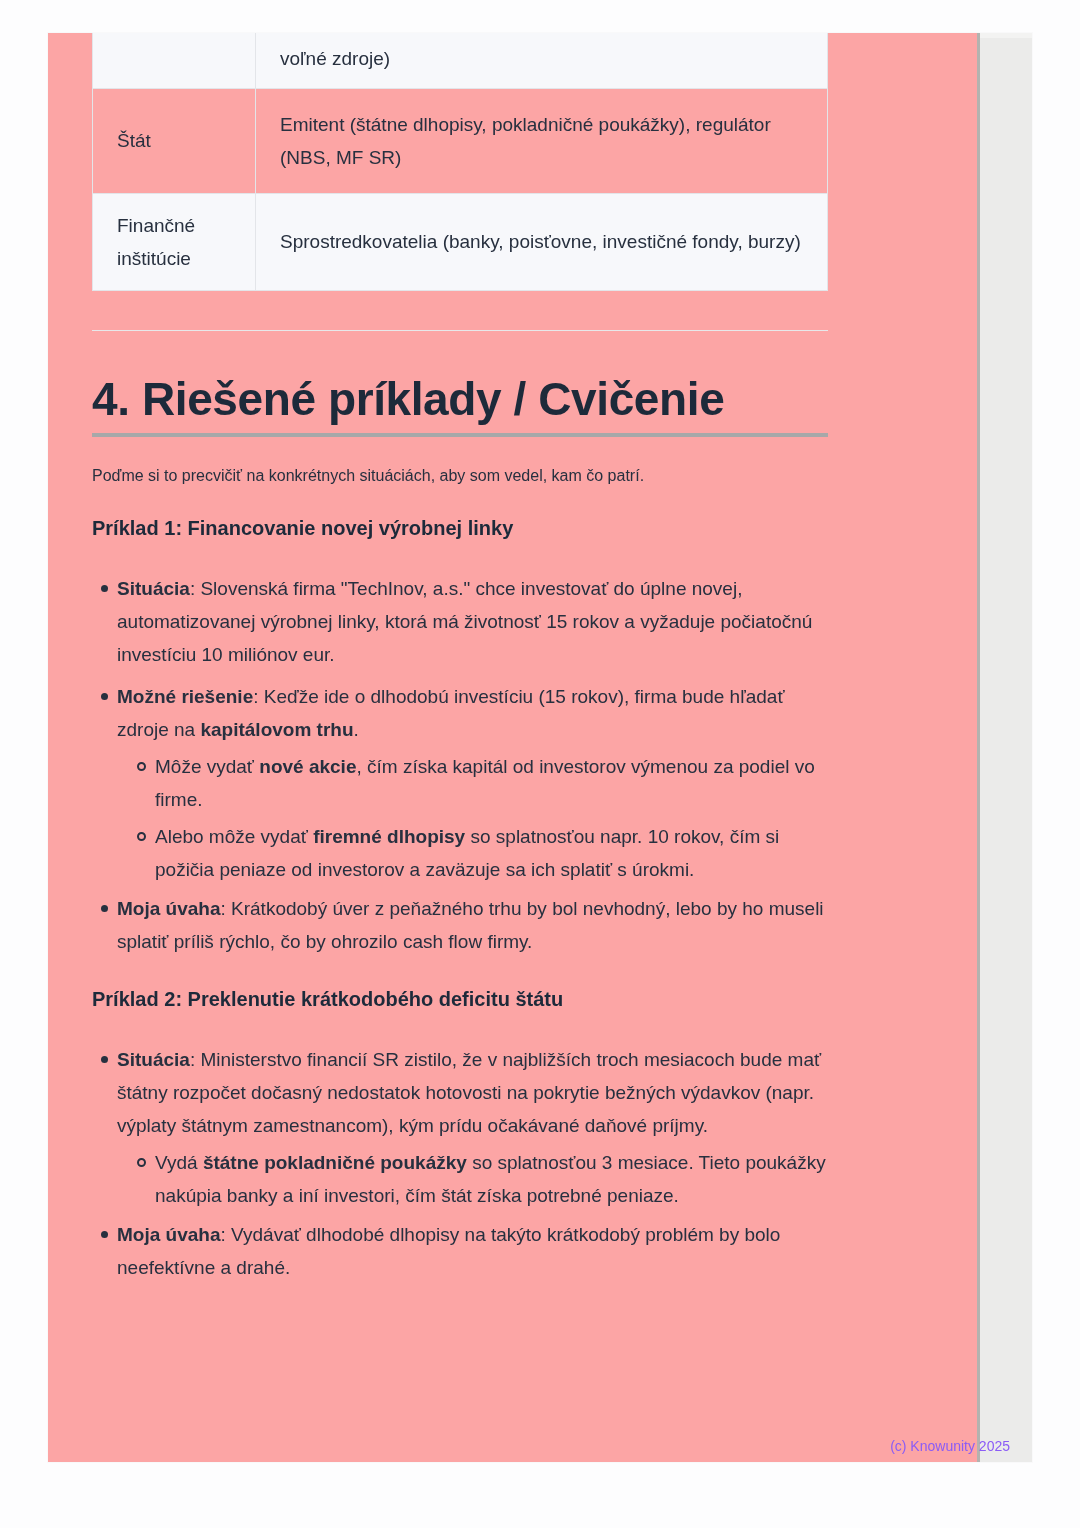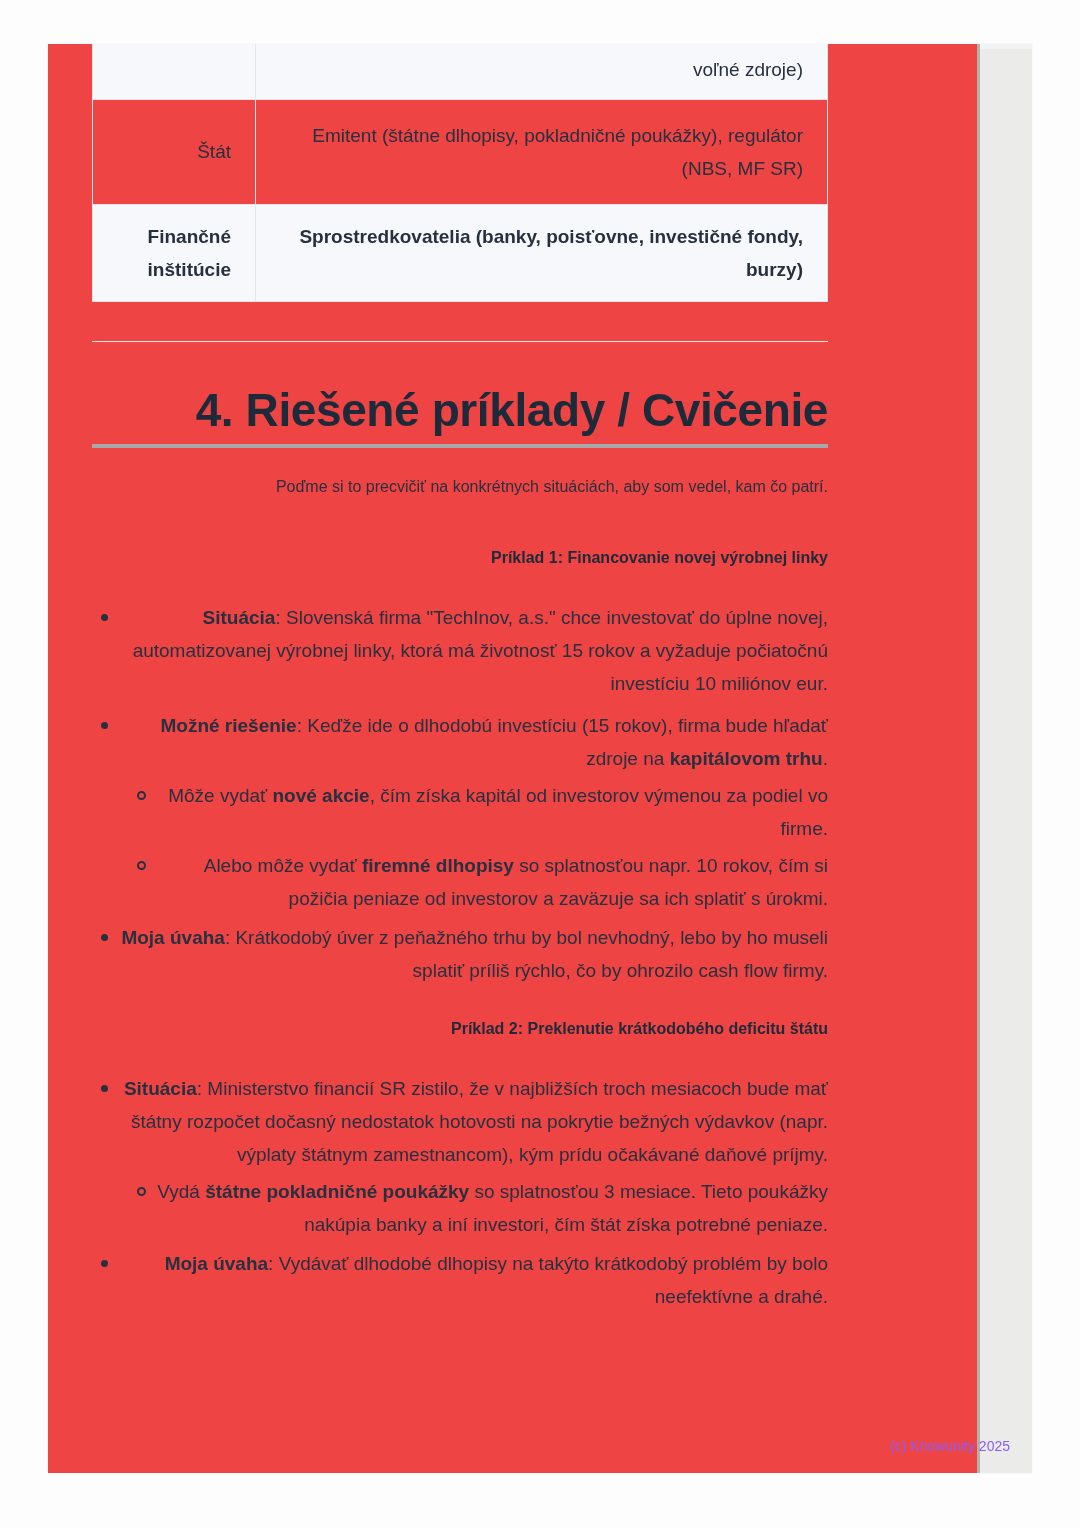--- a/index.html
+++ b/index.html
@@ -8,25 +8,24 @@
     background: #fdfdfe;
     font-family: "Liberation Sans", sans-serif;
     position: relative;
     overflow: hidden;
     color: #27303f;
   }
 
   
   .doc-page {
     position: absolute;
-    left: 48px; top: 44px;
+    left: 48px; top: 33px;
     width: 984px; height: 1429px;
-    background: #ef4444;
+    background: #fca5a5;
     box-shadow: 0 0 0 1px rgba(0,0,0,0.015);
-    text-align: right;
   }
 
   
   .scroll-strip {
     position: absolute;
     top: 0; right: 0;
     width: 52px; height: 100%;
     background: #ebebea;
     border-left: 3px solid #b3b2af;
     z-index: 1;
@@ -62,21 +61,21 @@
     width: 163px;
     border-right: 1px solid #e3e5e9;
     box-sizing: border-box;
     margin-top: 48px;
   }
   table.actors tr:nth-child(odd) { background: #f7f8fb; }
   table.actors tr + tr td { border-top: 1px solid #e3e5e9; }
   table.actors tr:nth-child(1) { height: 55px; }
   table.actors tr:nth-child(1) td { vertical-align: top; padding-top: 9px; }
   table.actors tr:nth-child(2) { height: 105px; }
-  table.actors tr:nth-child(3) { height: 97px; font-weight: bold; }
+  table.actors tr:nth-child(3) { height: 97px; }
 
   .divider {
     height: 1px;
     background: #e7e8ea;
     margin-top: 39px;
   }
 
   h2.section-heading {
     font-size: 46px;
     line-height: 44px;
@@ -91,25 +90,25 @@
     margin-top: 12px;
   }
 
   p.intro {
     font-size: 16px;
     line-height: 34px;
     margin: 22px 0 0 0;
   }
 
   h3.example-title {
-    font-size: 16px;
+    font-size: 20px;
     line-height: 27px;
     font-weight: bold;
     color: #1d2a3a;
-    margin: 40px 0 0 0;
+    margin: 22px 0 0 0;
   }
   h3.example-title.second { margin-top: 28px; }
 
   .list { margin-top: 30px; }
   .li {
     position: relative;
     padding-left: 25px;
     font-size: 19px;
     line-height: 33px;
   }

